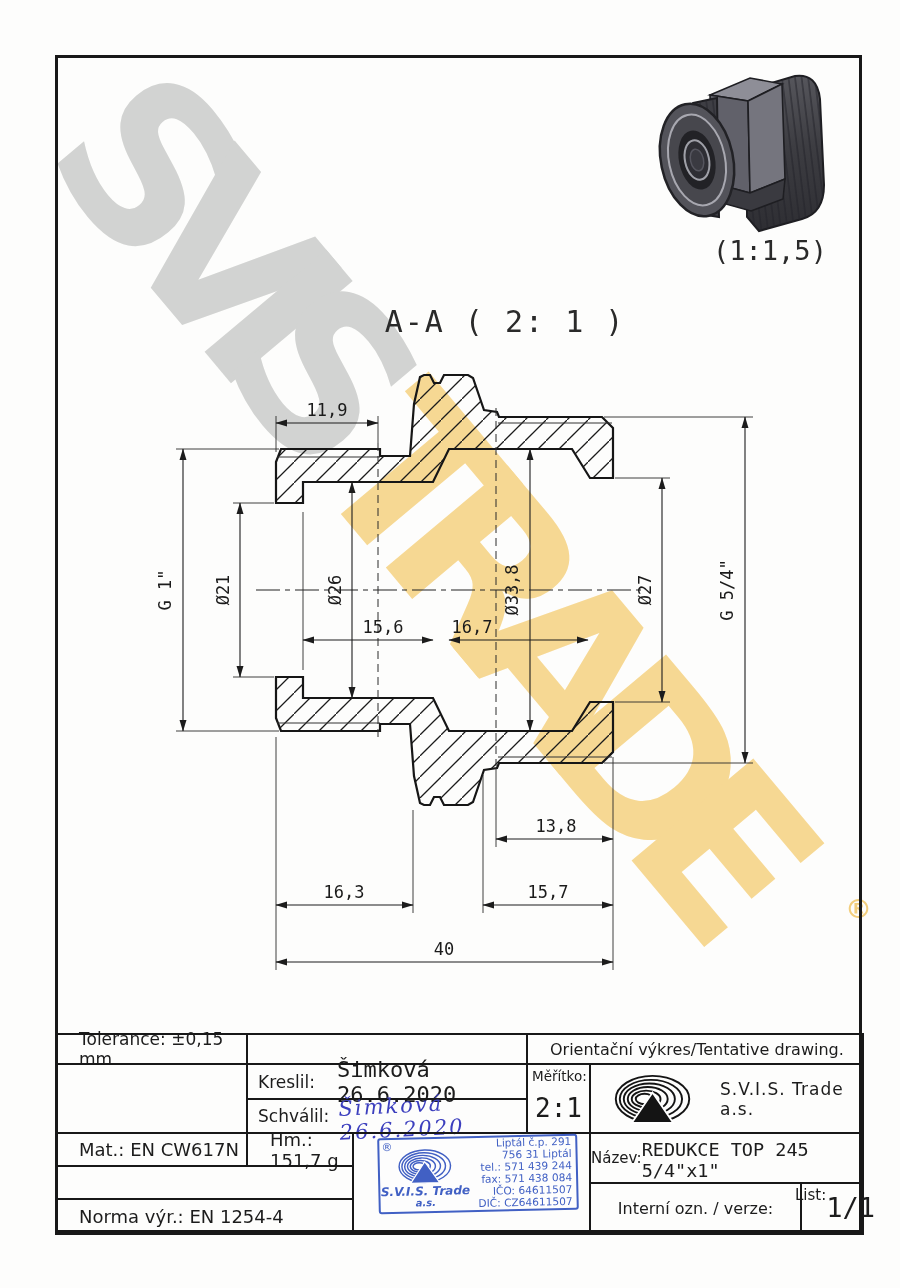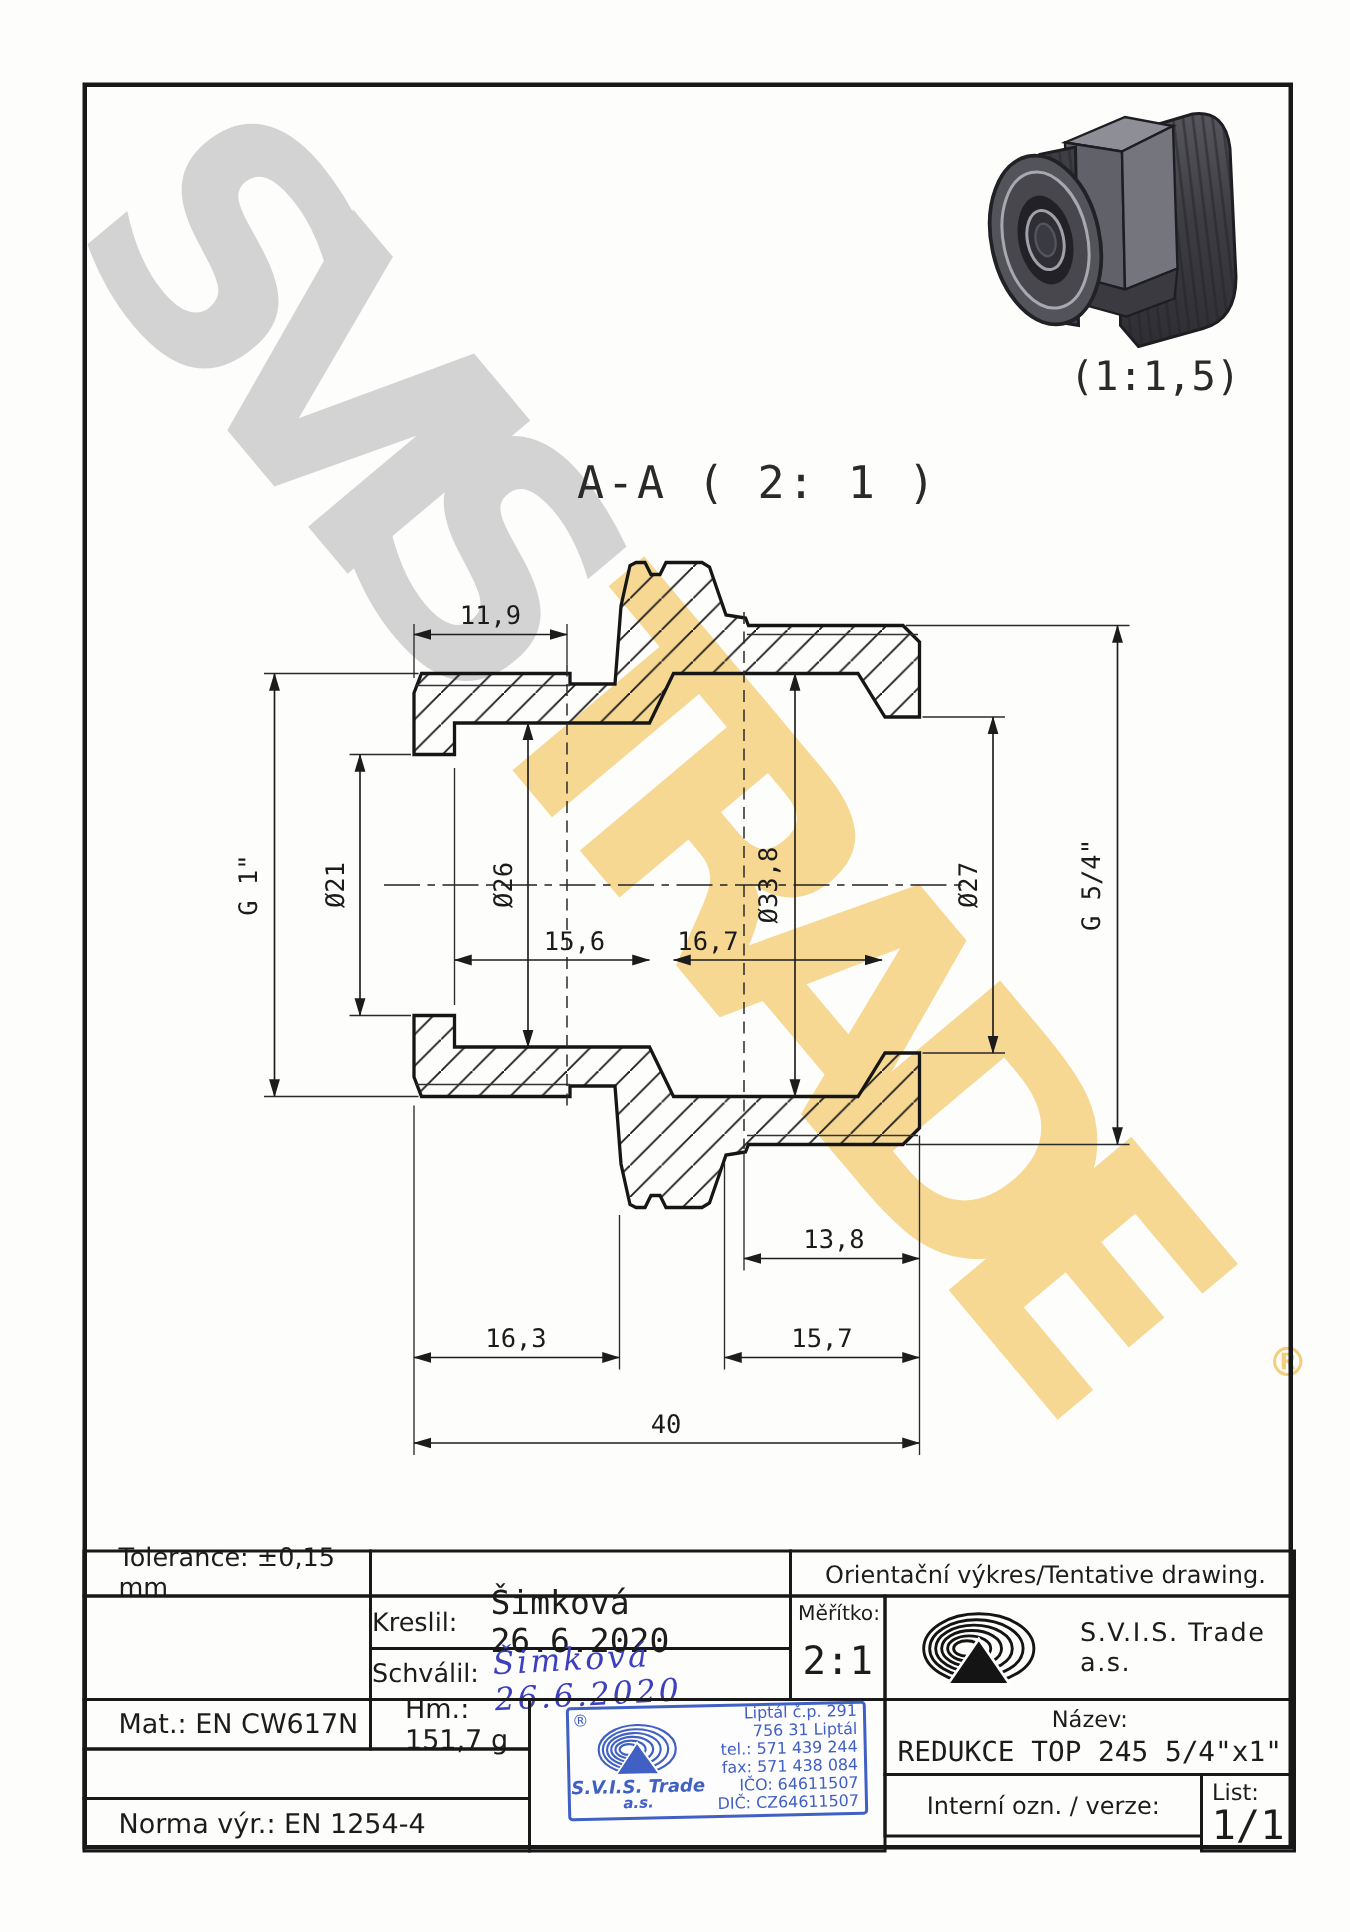--- a/index.html
+++ b/index.html
@@ -20,22 +20,22 @@
   
   .drw{position:absolute;left:0;top:0;z-index:2;}
   .dim{font-family:"DejaVu Sans Mono",monospace;font-size:17px;fill:#1b1b1b;}
   .seclbl{font-family:"DejaVu Sans Mono",monospace;font-size:30px;fill:#2a2a2a;letter-spacing:2px;}
   .piclbl{font-family:"DejaVu Sans Mono",monospace;font-size:27px;fill:#2a2a2a;}
   
   .cell{position:absolute;border:2px solid #181818;box-sizing:border-box;z-index:3;
     display:flex;align-items:center;background:transparent;}
   .cell .lab{font-size:17px;}
   .pad{padding-left:22px;}
-  .col{flex-direction:column;justify-content:center;align-items:center;}
-  .kres{font-size:17px;}
+  .col{flex-direction:row;justify-content:center;align-items:center;}
+  .kres{font-size:17px;padding-left:10px;}
   .kval{font-size:22px;margin-left:22px;font-family:"DejaVu Sans Mono",monospace;}
   .sig{font-size:21px;margin-left:10px;color:#3c3fbe;font-style:italic;
     font-family:"DejaVu Serif",serif;transform:rotate(-3deg);letter-spacing:2px;}
   .mcell{flex-direction:column;align-items:stretch;justify-content:flex-start;}
   .mlab{font-size:13.5px;padding:3px 0 0 4px;}
   .mval{font-size:26px;text-align:center;flex-grow:1;display:flex;align-items:center;justify-content:center;
     font-family:"DejaVu Sans Mono",monospace;}
   .nazlab{font-size:15px;}
   .nazval{font-size:18.5px;margin-top:3px;font-family:"DejaVu Sans Mono",monospace;}
   .intlab{font-size:16px;}
@@ -228,21 +228,21 @@
 <div class="cell" style="left:352px;top:1132px;width:239px;height:103px;"></div>
 <div class="cell col" style="left:589px;top:1132px;width:275px;height:52px;">
   <span class="nazlab">Název:</span>
   <span class="nazval">REDUKCE TOP 245 5/4"x1"</span>
 </div>
 
 <div class="cell" style="left:55px;top:1165px;width:299px;height:35px;"></div>
 <div class="cell pad" style="left:55px;top:1198px;width:299px;height:37px;">
   <span style="font-size:18px;">Norma výr.: EN 1254-4</span>
 </div>
-<div class="cell col" style="left:589px;top:1182px;width:213px;height:43px;">
+<div class="cell col" style="left:589px;top:1182px;width:213px;height:53px;">
   <span class="intlab">Interní ozn. / verze:</span>
 </div>
 <div class="cell col" style="left:800px;top:1182px;width:64px;height:53px;">
   <span class="listlab">List:</span>
   <span class="listval">1/1</span>
 </div>
 
 <div class="stamp">
   <div class="left">
     <span class="reg">®</span>

